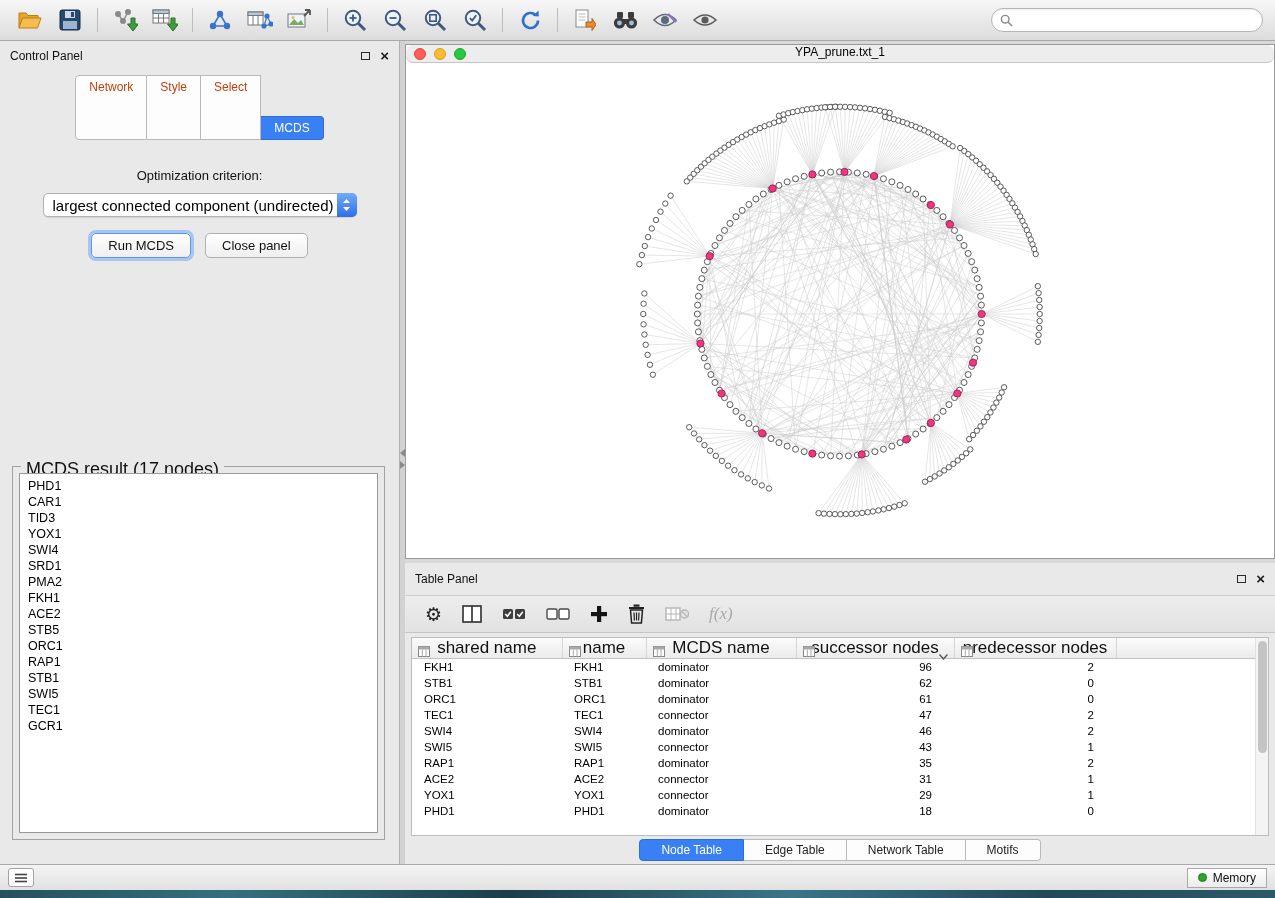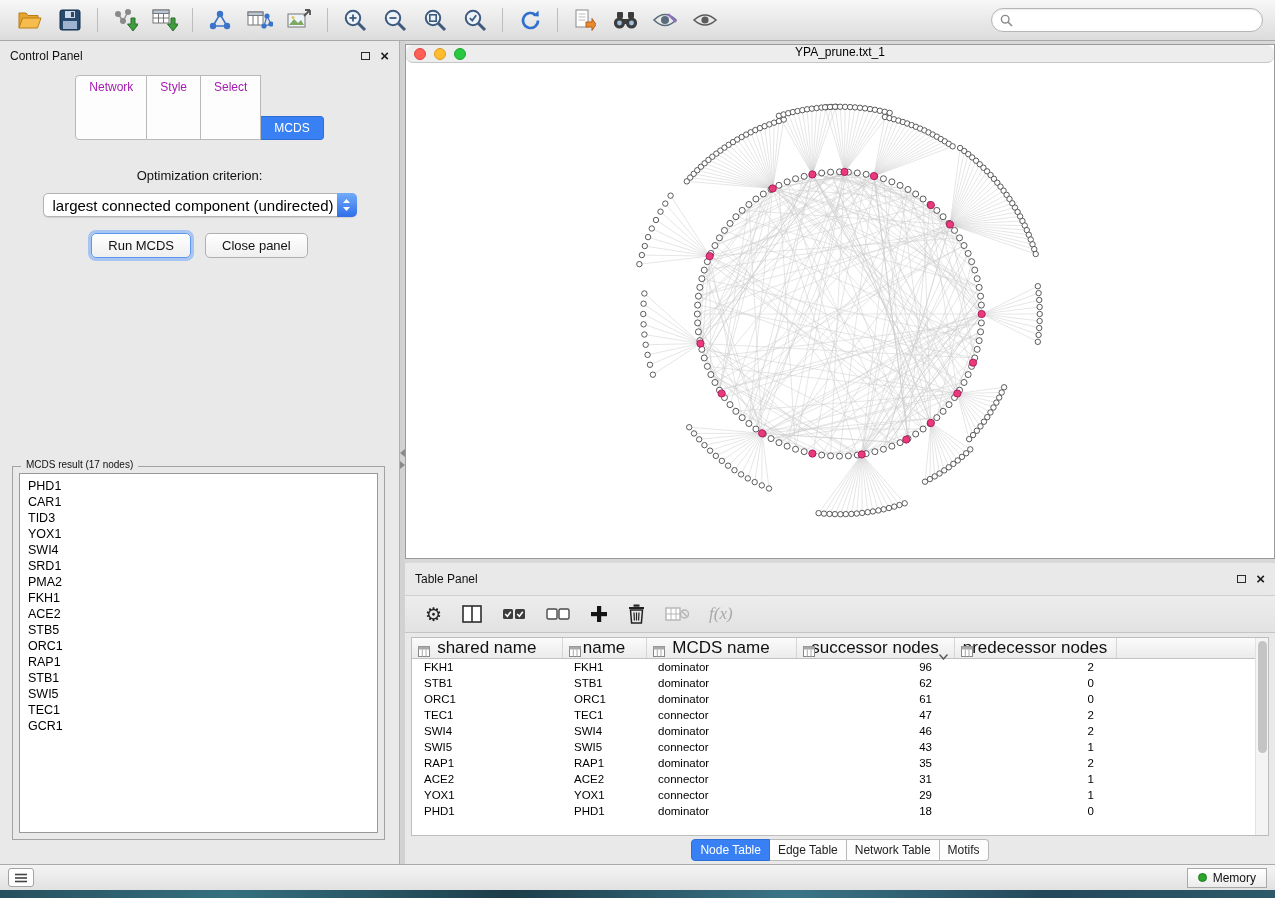--- a/index.html
+++ b/index.html
@@ -19,36 +19,36 @@
   .main { flex:1; display:flex; min-height:0; }
 
   
   .control-panel { width:400px; flex:none; background:#e9e9e9; border-right:1px solid #b0b0b0;
                    display:flex; flex-direction:column; padding-top:4px; position:relative; }
   .panel-header { height:22px; flex:none; display:flex; align-items:center; padding:0 10px; font-size:12px; color:#111; }
   .win-icons { margin-left:auto; display:flex; gap:10px; align-items:center; }
   .float-glyph { width:9px; height:8px; border:1.5px solid #2b2b2b; display:inline-block; }
   .close-glyph { font-size:15px; font-weight:bold; color:#1c1c1c; line-height:12px; }
   .cp-tabs { display:flex; justify-content:center; margin-top:8px; flex:none; }
-  .cp-tab { font-size:12px; padding:4px 13px; background:#fdfdfd; border:1px solid #b9b9b9; border-left:none; color:#a21caf; }
+  .cp-tab { font-size:12px; padding:4px 13px; background:#fdfdfd; border:1px solid #b9b9b9; border-left:none; color:#c2410c; }
   .cp-tab:first-child { border-left:1px solid #b9b9b9; border-radius:4px 0 0 4px; }
   .cp-tab:last-child { border-radius:0 4px 4px 0;margin-top:41px; }
   .cp-tab.active { background:#3880f4; border-color:#2e6fd6; color:#fff; }
   .opt-label { text-align:center; font-size:13px; margin-top:28px; color:#111; flex:none; }
   .combo { margin:10px auto 0; width:314px; height:24px; flex:none; background:#fff; border:1px solid #b3b3b3; border-radius:5px;
            display:flex; align-items:center; box-shadow:0 1px 1px rgba(0,0,0,.10); }
   .combo-text { flex:1; font-size:15px; padding:0 9px; white-space:nowrap; overflow:hidden; color:#000; }
   .combo-btn { width:20px; height:24px; margin:-1px -1px -1px 0; border-radius:0 5px 5px 0;
                background:linear-gradient(#72abf9,#2e6fe8); display:flex; align-items:center; justify-content:center; }
   .btn-row { display:flex; justify-content:center; gap:14px; margin-top:16px; flex:none; }
   .btn { font-size:13px; padding:4px 16px; background:linear-gradient(#ffffff,#efefef); border:1px solid #b0b0b0;
          border-radius:5px; color:#111; font-family:"Liberation Sans",sans-serif; }
   .btn.focus { border-color:#5e97f2; box-shadow:0 0 0 3px rgba(115,165,245,.55); }
   .results { position:absolute; left:12px; right:14px; top:425px; bottom:24px; border:1px solid #a2a2a2; }
-  .results-legend { position:absolute; top:-8px; left:8px; background:#e9e9e9; padding:0 5px; font-size:10px; color:#111; }
+  .results-legend { position:absolute; top:-8px; left:8px; background:#e9e9e9; padding:0 5px; font-size:18px; color:#111; }
   .result-list { position:absolute; inset:6px 6px 6px 6px; background:#fff; border:1px solid #989898; overflow:hidden; padding:4px 0 0 8px; }
   .result-item { font-size:12.5px; line-height:16px; color:#000; }
 
   
   .splitter-v { width:5px; flex:none; background:#d2d2d2; position:relative; }
   .splitter-v .handle { position:absolute; top:408px; left:0; width:5px; height:22px; display:flex; flex-direction:column; gap:4px; align-items:center; }
   .tri-l { width:0; height:0; border-top:4px solid transparent; border-bottom:4px solid transparent; border-right:5px solid #8a8a8a; }
   .tri-r { width:0; height:0; border-top:4px solid transparent; border-bottom:4px solid transparent; border-left:5px solid #8a8a8a; }
 
   
@@ -75,21 +75,21 @@
   table { border-collapse:collapse; table-layout:fixed; width:100%; }
   thead th { height:20px; background:linear-gradient(#fbfbfb,#ebebeb); border-right:1px solid #d6d6d6; border-bottom:1px solid #c2c2c2;
              font-size:17px; font-weight:normal; color:#111; position:relative; text-align:center; }
   th .hdr-icon { position:absolute; left:6px; top:4px; }
   th .hdr-chev { position:absolute; right:6px; top:7px; }
   tbody td { height:16px; font-size:11.5px; color:#000; padding:0 4px 0 12px; white-space:nowrap; overflow:hidden; }
   tbody td.num { text-align:right; padding-right:22px; }
   .vscroll { position:absolute; top:0; right:0; bottom:0; width:13px; background:#f4f4f4; border-left:1px solid #e2e2e2; }
   .vthumb { position:absolute; top:3px; left:2px; width:9px; height:112px; background:#c4c4c4; border-radius:5px; }
   .tp-tabs { height:28px; flex:none; display:flex; justify-content:center; align-items:center; }
-  .tp-tab { font-size:12px; padding:3px 8px; background:#fdfdfd; border:1px solid #b9b9b9; border-left:none; color:#222;text-align:center; }
+  .tp-tab { font-size:12px; padding:3px 21px; background:#fdfdfd; border:1px solid #b9b9b9; border-left:none; color:#222;text-align:center; }
   .tp-tab:first-child { border-left:1px solid #b9b9b9; border-radius:4px 0 0 4px; }
   .tp-tab:last-child { border-radius:0 4px 4px 0; }
   .tp-tab.active { background:#3880f4; border-color:#2e6fd6; color:#fff; }
 
   
   .statusbar { height:26px; flex:none; background:linear-gradient(#f4f4f4,#e1e1e1); border-top:1px solid #aaa;
                display:flex; align-items:center; padding:0 8px; }
   .menu-btn { width:26px; height:19px; border:1px solid #a3a3a3; border-radius:3px; background:#fff;
               display:flex; align-items:center; justify-content:center; }
   .memory-btn { margin-left:auto; display:flex; align-items:center; gap:6px; border:1px solid #a8a8a8; border-radius:0;

